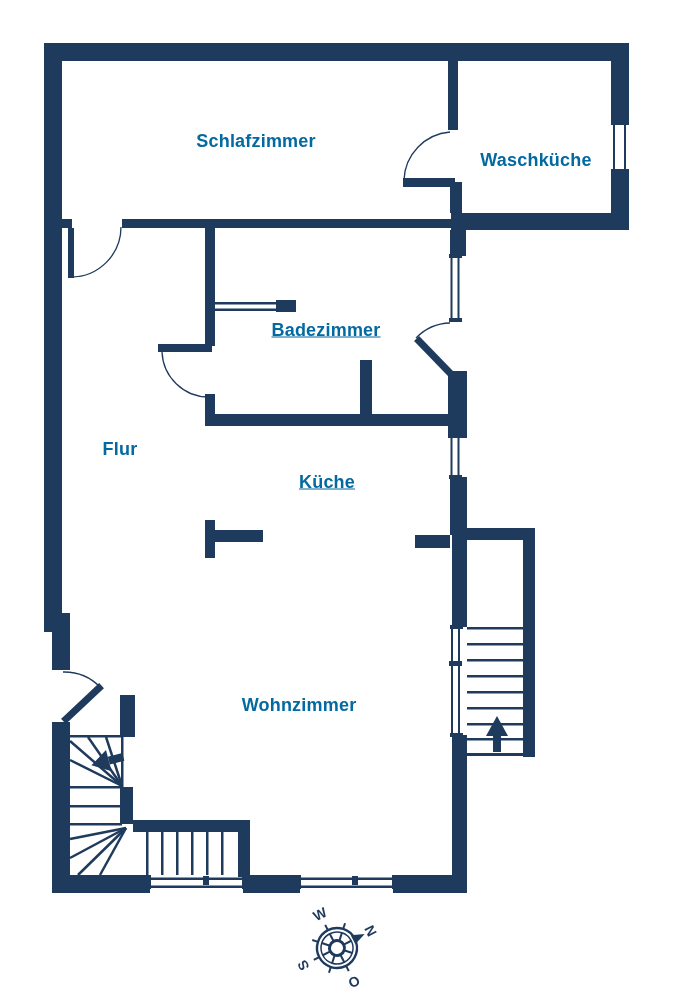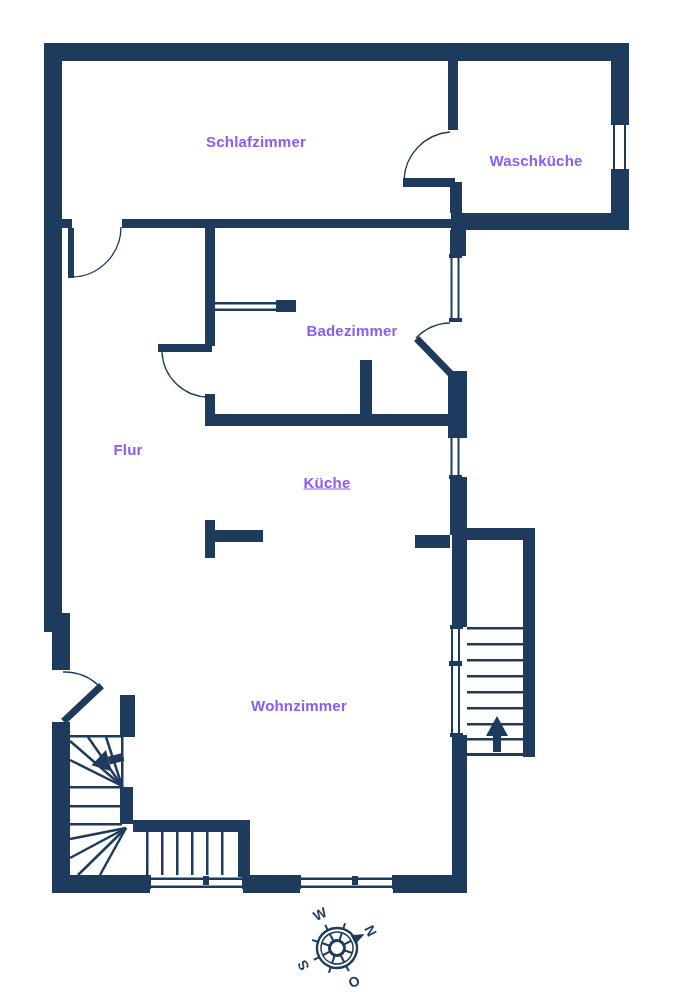--- a/index.html
+++ b/index.html
@@ -8,23 +8,23 @@
     width:673px; height:1000px;
     background:#ffffff;
     overflow:hidden;
     font-family:"Liberation Sans", sans-serif;
   }
   svg { position:absolute; left:0; top:0; }
   .room-label {
     position:absolute;
     transform:translate(-50%,-50%);
     font-weight:700;
-    font-size:15px;
+    font-size:18px;
     letter-spacing:0.2px;
-    color:#8b5cf6;
+    color:#0369a1;
     white-space:nowrap;
   }
   .compass-letter {
     font-weight:700;
     font-size:14px;
     fill:#1e3a5c;
   }
 </style>
 </head>
 <body>
@@ -223,18 +223,18 @@
           <text class="compass-letter" transform="translate(38,0) rotate(90)" text-anchor="middle" dominant-baseline="central">O</text>
           <text class="compass-letter" transform="translate(0,38) rotate(180)" text-anchor="middle" dominant-baseline="central">S</text>
           <text class="compass-letter" transform="translate(-38,0) rotate(-90)" text-anchor="middle" dominant-baseline="central">W</text>
         </g>
       </g>
     </g>
   </svg>
 
   <div class="room-label" style="left:256px; top:141px;">Schlafzimmer</div>
   <div class="room-label" style="left:536px; top:160px;">Waschküche</div>
-  <div class="room-label" style="left:352px; top:330px;">Badezimmer</div>
-  <div class="room-label" style="left:128px; top:449px;text-align:right;">Flur</div>
+  <div class="room-label" style="left:326px; top:330px;text-decoration:underline;">Badezimmer</div>
+  <div class="room-label" style="left:120px; top:449px;text-align:right;">Flur</div>
   <div class="room-label" style="left:327px; top:482px;text-decoration:underline;">Küche</div>
   <div class="room-label" style="left:299px; top:705px;text-align:center;">Wohnzimmer</div>
 
 </div>
 
 </body></html>

